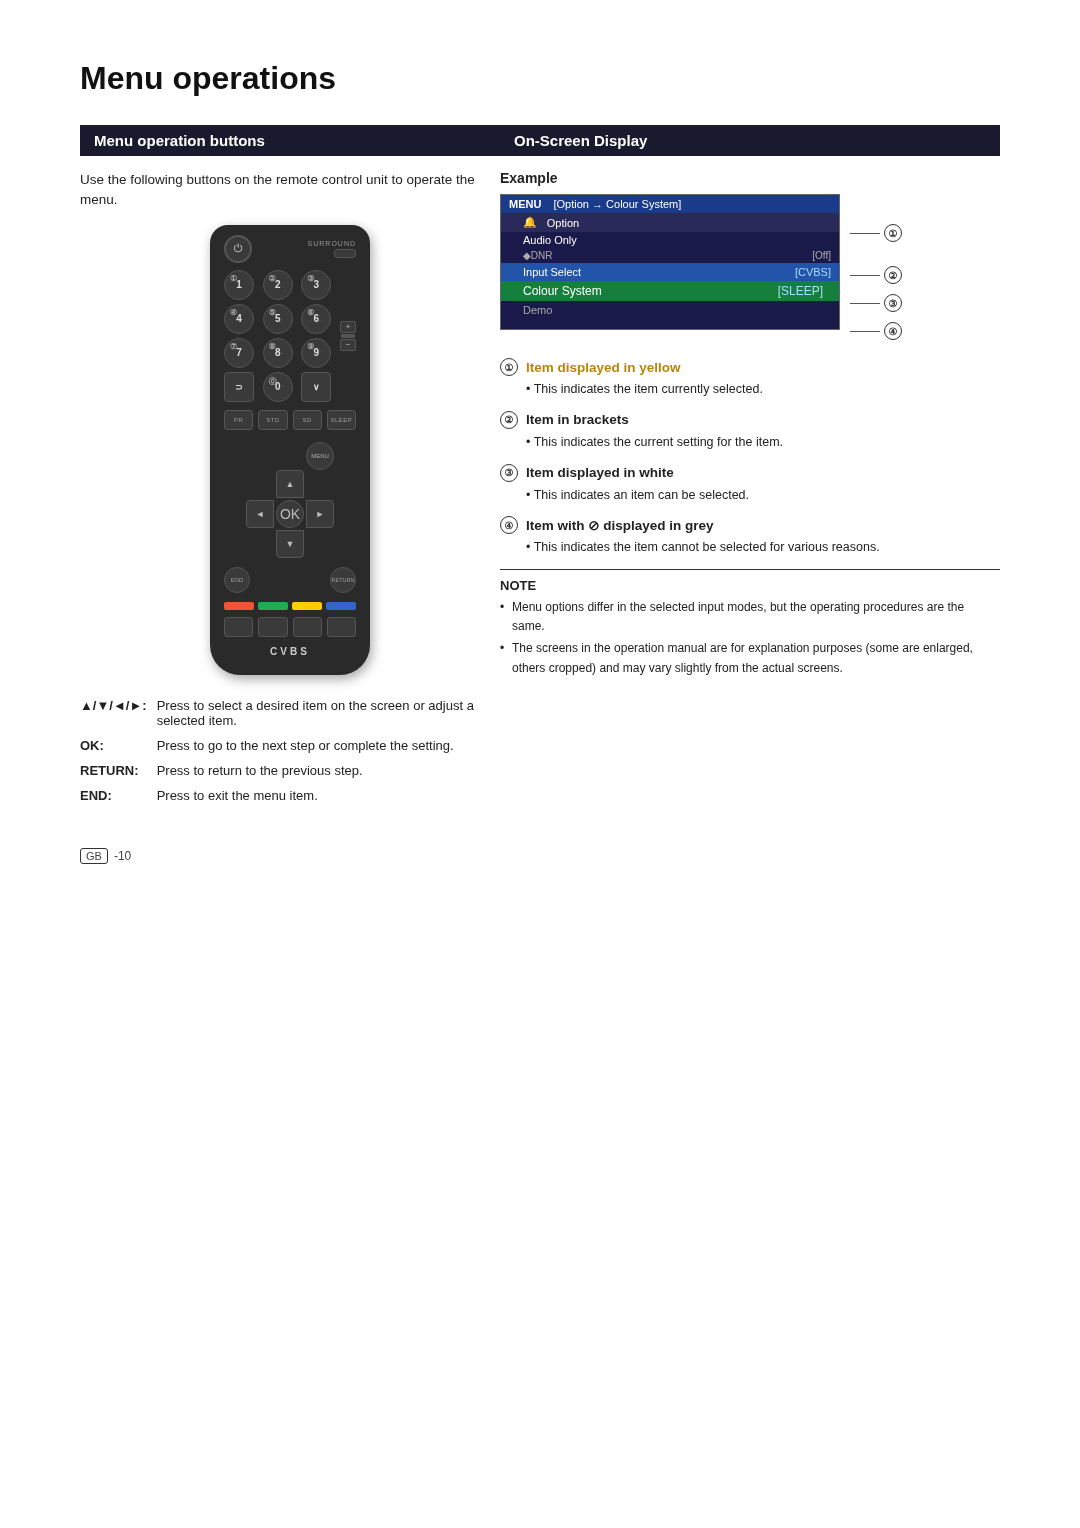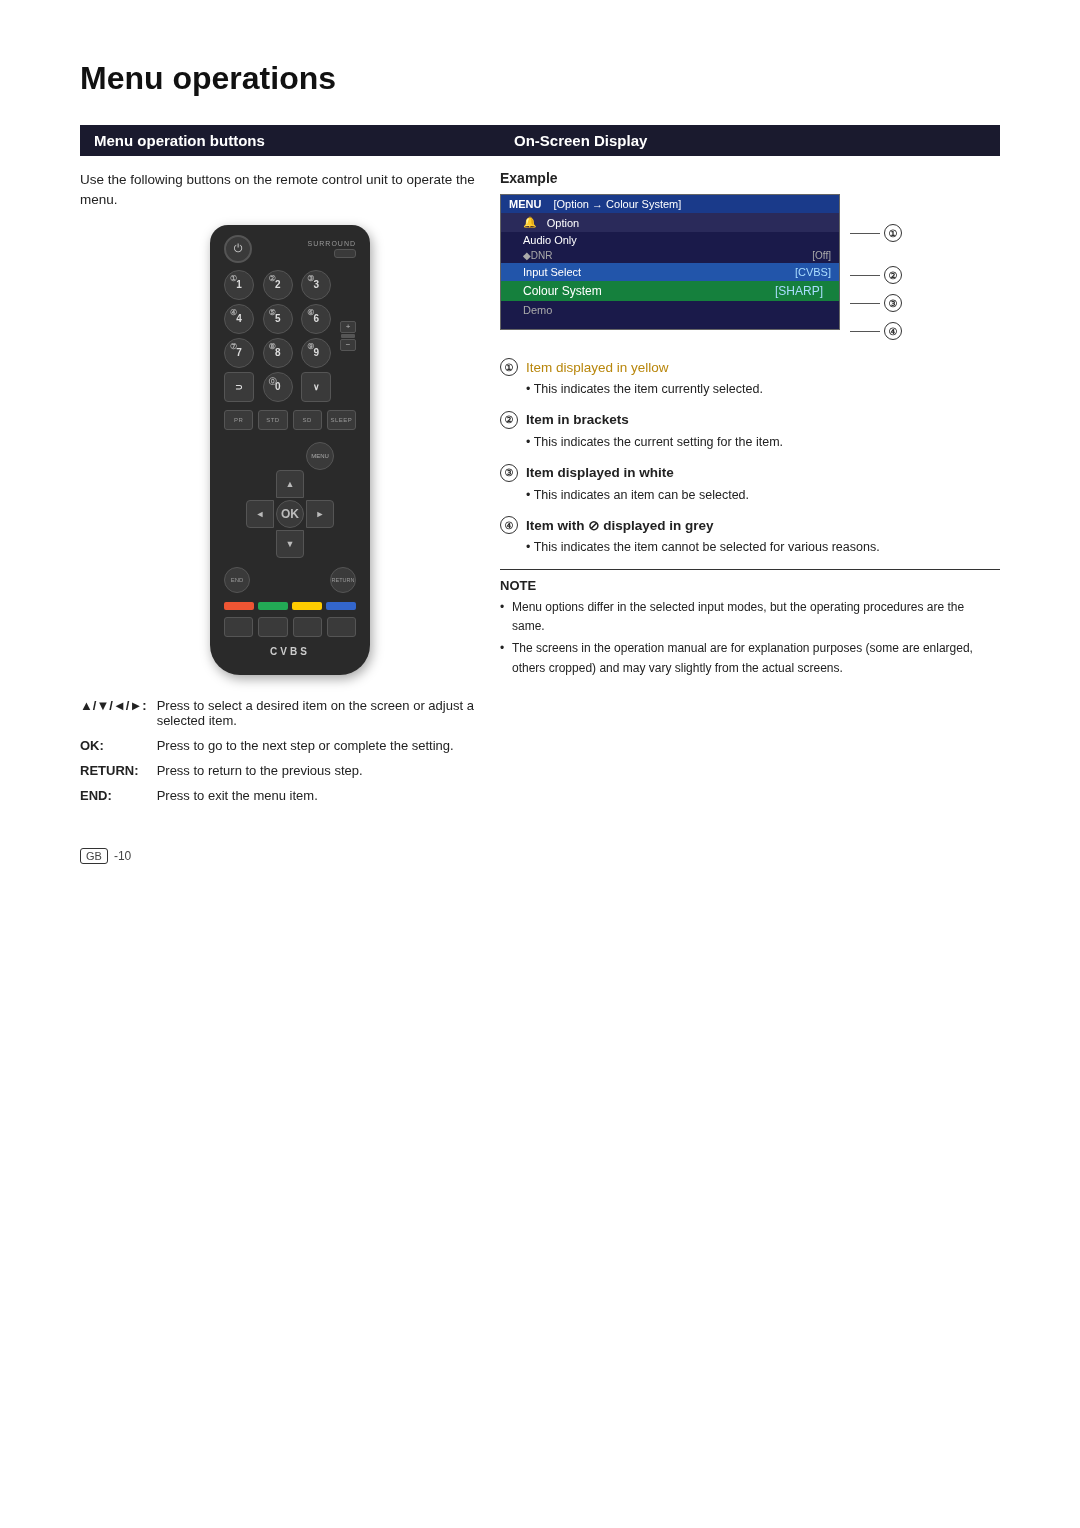--- a/index.html
+++ b/index.html
@@ -184,22 +184,22 @@
       font-size: 9px;
     }
     .dpad-btn.circle { border-radius: 50%; }
     .dpad-btn.empty { background: transparent; border: none; }
     .dpad-ok {
       background: #3a3a3a;
       border-radius: 50%;
       border: 1px solid #555;
       display: flex; align-items: center; justify-content: center;
       color: #bbb;
-      font-size: 12px;
-      font-weight: bold;
+      font-size: 14px;
+      font-weight: normal;
     }
     .remote-end-return-row {
       display: flex;
       gap: 8px;
       width: 100%;
       justify-content: space-between;
     }
     .remote-end-btn {
       background: #3a3a3a;
       border-radius: 50%;
@@ -397,21 +397,21 @@
       gap: 6px;
     }
     .page-num-badge {
       border: 1px solid #333;
       border-radius: 3px;
       padding: 1px 5px;
       font-size: 11px;
     }
     .highlighted-yellow {
       color: #b8860b;
-      font-weight: normal;
+      font-weight: bold;
     }
     .osd-value-bracket {
       color: #aaddff;
     }
   </style>
 </head>
 <body>
 
 <h1 class="page-title">Menu operations</h1>
 
@@ -551,21 +551,21 @@
           <span>[Off]</span>
         </div>
 
         <div class="osd-input-select-row">
           <span>Input Select</span>
           <span class="osd-value-bracket">[CVBS]</span>
         </div>
 
         <div class="osd-colour-system-row">
           <span>Colour System</span>
-          <span class="osd-value-bracket">[SHARP]</span>
+          <span class="osd-value-bracket">[SLEEP]</span>
         </div>
 
         <div class="osd-demo-row">
           <span>Demo</span>
         </div>
 
         <div style="background:#1a1a4a;height:10px;"></div>
       </div>
 
       <div style="display:flex;flex-direction:column;justify-content:space-around;gap:6px;padding-top:30px;">

